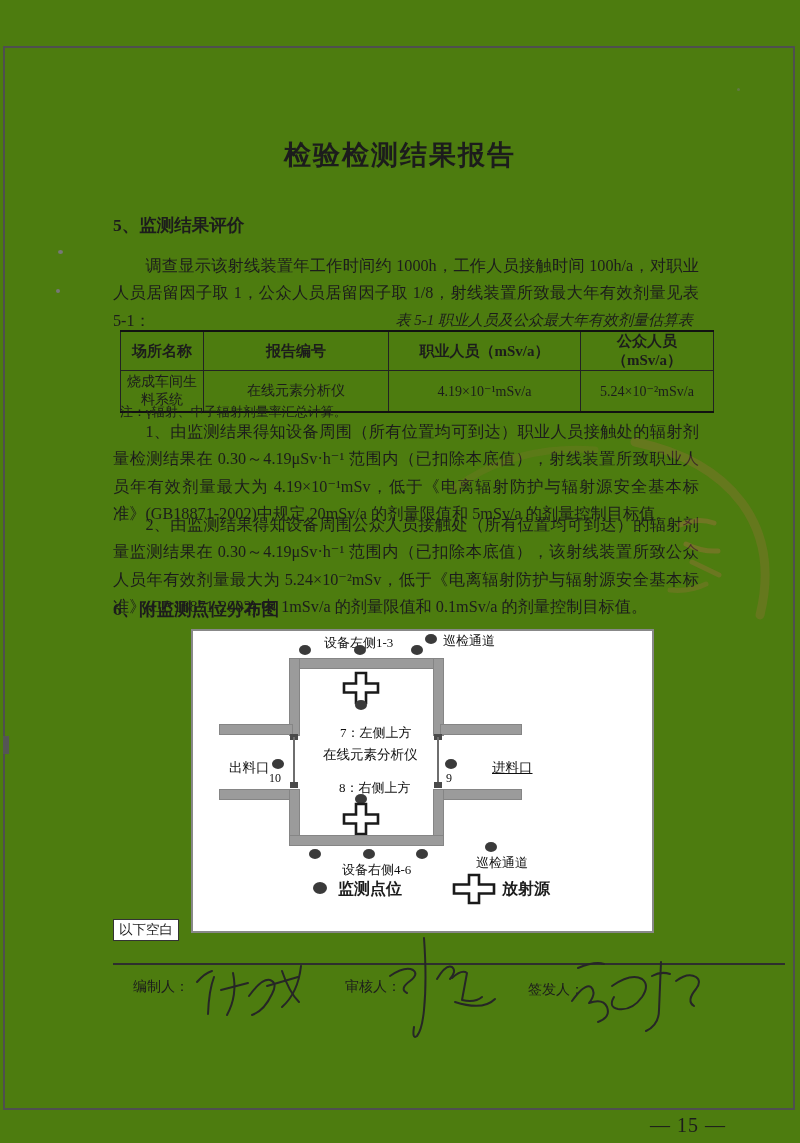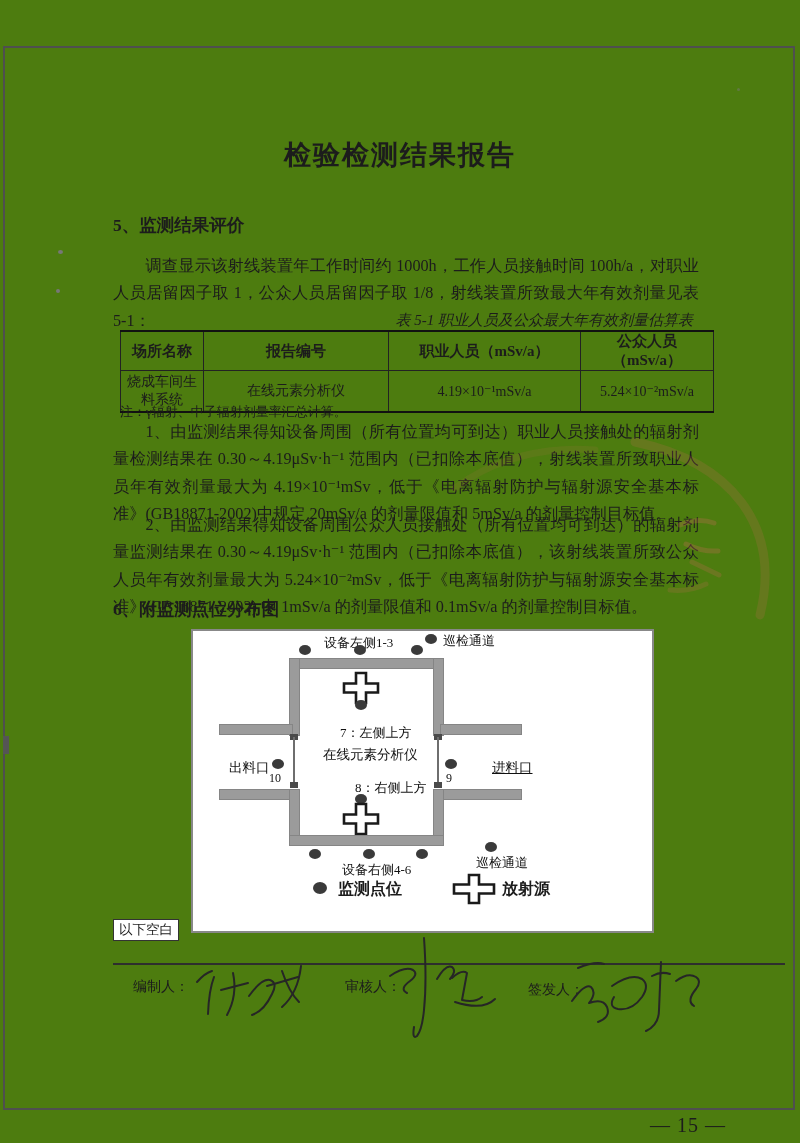--- a/index.html
+++ b/index.html
@@ -120,21 +120,21 @@
     <span class="dot" style="left:168px;top:74px;"></span>
     <span class="flabel" style="left:147px;top:81px;margin-top:12px;">7：左侧上方</span>
 
     <span class="flabel-md" style="left:130px;top:115px;">在线元素分析仪</span>
     <span class="flabel-md" style="left:36px;top:128px;">出料口</span>
     <span class="dot" style="left:85px;top:133px;"></span>
     <span class="fnum" style="left:76px;top:140px;">10</span>
     <span class="flabel-md" style="left:299px;top:128px;text-decoration:underline;">进料口</span>
     <span class="dot" style="left:258px;top:133px;"></span>
     <span class="fnum" style="left:253px;top:140px;">9</span>
-    <span class="flabel" style="left:162px;top:148px;">8：右侧上方</span>
+    <span class="flabel" style="left:146px;top:148px;">8：右侧上方</span>
     <span class="dot" style="left:168px;top:168px;"></span>
 
     <svg class="cross-svg" style="left:149px;top:172px;" width="38" height="32" viewBox="-19 -16 38 32">
       <path d="M -5 -15 H 5 V -4.5 H 17 V 4.5 H 5 V 15 H -5 V 4.5 H -17 V -4.5 H -5 Z" fill="#ffffff" stroke="#1a1a1a" stroke-width="2.6"></path>
     </svg>
 
     <span class="wall" style="left:26px;top:158px;width:74px;height:11px;"></span>
     <span class="wall" style="left:247px;top:158px;width:82px;height:11px;"></span>
     <span class="wall" style="left:96px;top:158px;width:11px;height:57px;"></span>
     <span class="wall" style="left:240px;top:158px;width:11px;height:57px;"></span>

